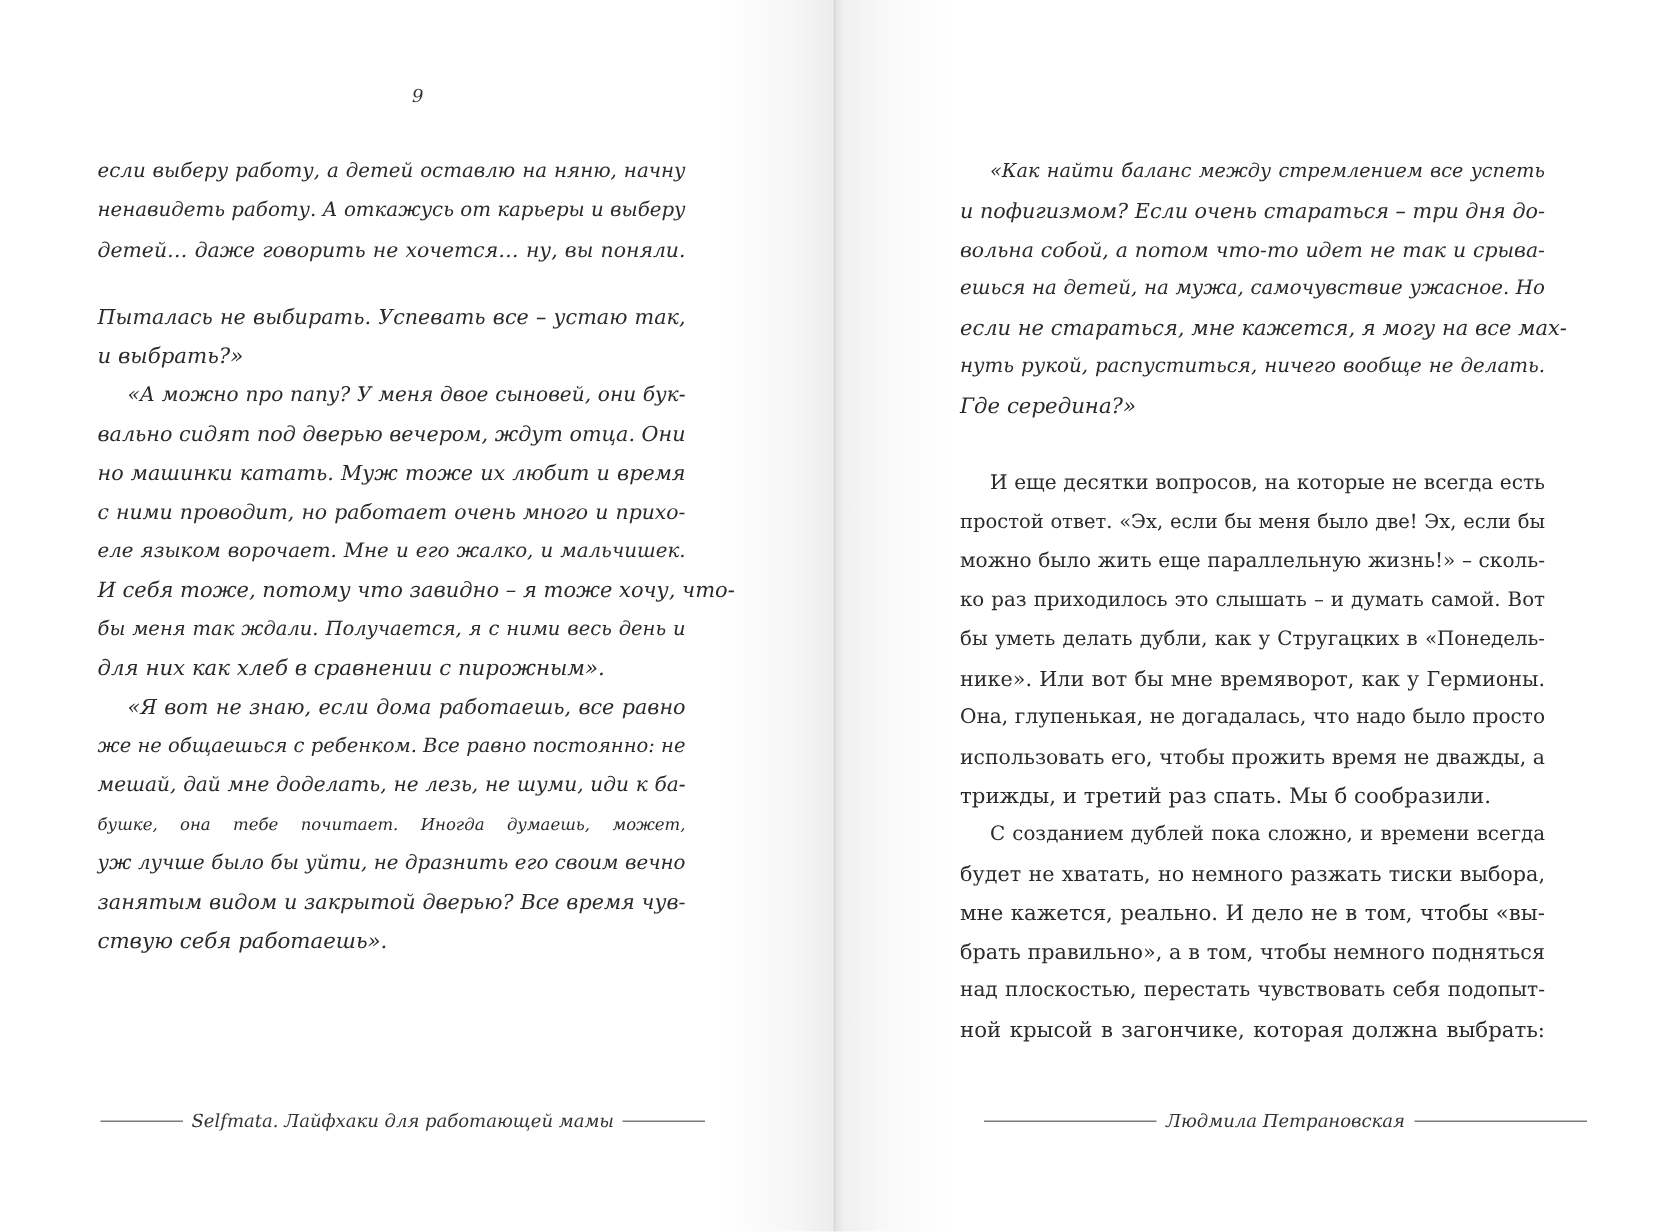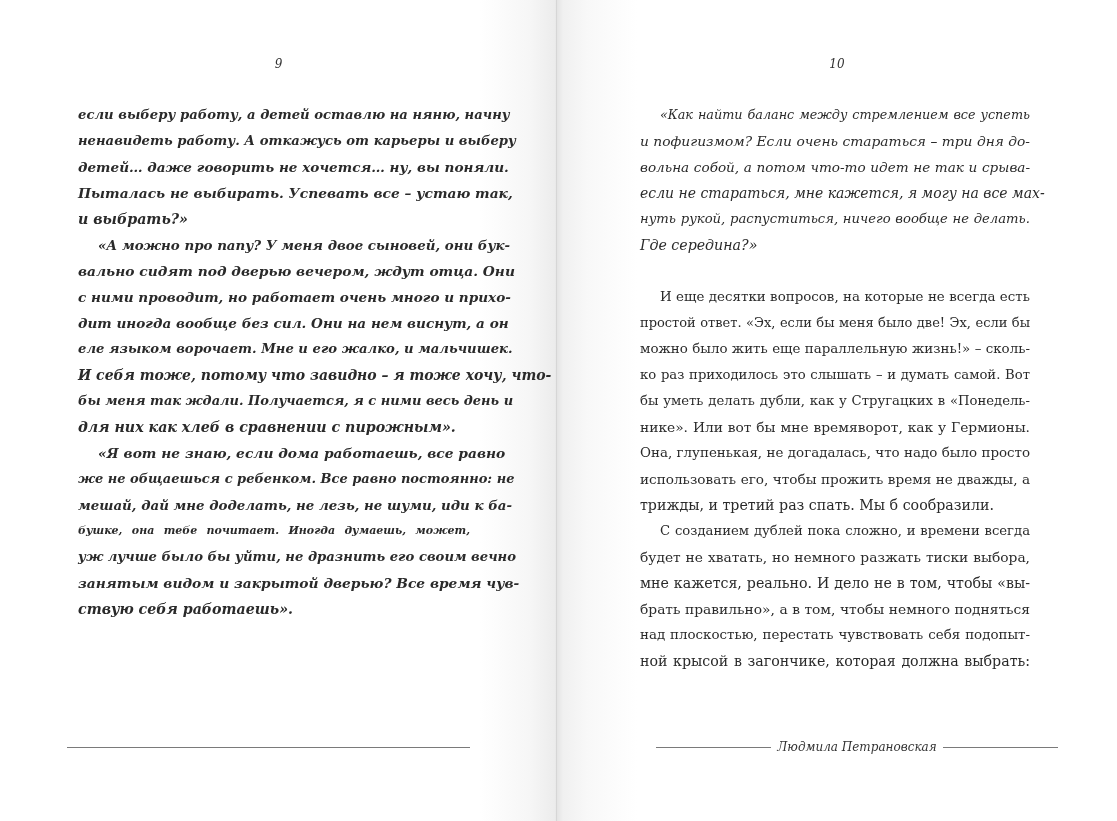--- a/index.html
+++ b/index.html
@@ -20,21 +20,21 @@
 
   .page-number {
     position: absolute; top: 57px; width: 100%; text-align: center;
     font-size: 12px; font-style: italic; color: #333;
   }
   .text-block {
     position: absolute; top: 102px;
     font-size: 14.2px; line-height: 26px;
     text-align: justify; hyphens: manual;
   }
-  .page-left .text-block { left: 78px; width: 392px; font-weight: bold; }
+  .page-left .text-block { left: 65px; width: 392px; }
   .page-right .text-block { left: 83px; width: 390px; }
   .text-block p { margin: 0; }
   .text-block p.gap { margin-top: 26px; }
   .italic { font-style: italic; }
   .line { display: block; text-align: justify; text-align-last: justify; white-space: nowrap; }
   .line.last { text-align-last: left; }
 
   .running-footer {
     position: absolute; top: 738px; height: 18px;
     display: flex; align-items: center;
@@ -50,56 +50,57 @@
 
 <div class="spread">
 
   <div class="page page-left">
     <div class="page-number">9</div>
     <div class="text-block" id="left-text">
         <p class="italic">
           <span class="line" style="font-size: 13.2px;">если выберу работу, а детей оставлю на няню, начну</span>
           <span class="line" style="font-size: 13.2px;">ненавидеть работу. А откажусь от карьеры и выберу</span>
           <span class="line" style="font-size: 13.6px;">детей… даже говорить не хочется… ну, вы поняли.</span>
-          <span class="line" style="font-size: 13.8px;">Пыталась не выбирать. Успевать все – устаю так,</span>
+          <span class="line" style="font-size: 13.8px; margin-top: 19px;">Пыталась не выбирать. Успевать все – устаю так,</span>
           <span class="line last" style="font-size: 14.2px;">и выбрать?»</span>
         </p>
         <p class="italic">
           <span class="line" style="text-indent: 20px; font-size: 13.4px;">«А можно про папу? У меня двое сыновей, они бук-</span>
           <span class="line" style="font-size: 13.8px;">вально сидят под дверью вечером, ждут отца. Они</span>
+          <span class="line" style="font-size: 13.8px;">но машинки катать. Муж тоже их любит и время</span>
           <span class="line" style="font-size: 13.6px;">с ними проводит, но работает очень много и прихо-</span>
-          <span class="line" style="font-size: 13.6px;">дит иногда вообще без сил. Они на нем виснут, а он</span>
           <span class="line" style="font-size: 13.2px;">еле языком ворочает. Мне и его жалко, и мальчишек.</span>
           <span class="line" style="font-size: 14px;">И себя тоже, потому что завидно – я тоже хочу, что-</span>
           <span class="line" style="font-size: 13px;">бы меня так ждали. Получается, я с ними весь день и</span>
           <span class="line last" style="font-size: 14.2px;">для них как хлеб в сравнении с пирожным».</span>
         </p>
         <p class="italic">
           <span class="line" style="text-indent: 20px; font-size: 13.8px;">«Я вот не знаю, если дома работаешь, все равно</span>
           <span class="line" style="font-size: 13px;">же не общаешься с ребенком. Все равно постоянно: не</span>
           <span class="line" style="font-size: 13.4px;">мешай, дай мне доделать, не лезь, не шуми, иди к ба-</span>
           <span class="line" style="font-size: 11px;">бушке, она тебе почитает. Иногда думаешь, может,</span>
           <span class="line" style="font-size: 13.2px;">уж лучше было бы уйти, не дразнить его своим вечно</span>
           <span class="line" style="font-size: 13.8px;">занятым видом и закрытой дверью? Все время чув-</span>
           <span class="line last" style="font-size: 14.2px;">ствую себя работаешь».</span>
         </p>
       </div>
     <div class="running-footer">
       <span class="rule"></span>
+      <span class="footer-text">Selfmata. Лайфхаки для работающей мамы</span>
       <span class="rule"></span>
     </div>
   </div>
 
   <div class="page page-right">
-    <div class="page-number">10</div>
     <div class="text-block" id="right-text">
         <p class="italic">
           <span class="line" style="text-indent: 20px; font-size: 12.8px;">«Как найти баланс между стремлением все успеть</span>
           <span class="line" style="font-size: 13.8px;">и пофигизмом? Если очень стараться – три дня до-</span>
           <span class="line" style="font-size: 13.6px;">вольна собой, а потом что-то идет не так и срыва-</span>
+          <span class="line" style="font-size: 13.2px;">ешься на детей, на мужа, самочувствие ужасное. Но</span>
           <span class="line" style="font-size: 14px;">если не стараться, мне кажется, я могу на все мах-</span>
           <span class="line" style="font-size: 13.2px;">нуть рукой, распуститься, ничего вообще не делать.</span>
           <span class="line last" style="font-size: 14.2px;">Где середина?»</span>
         </p>
         <p class="gap">
           <span class="line" style="text-indent: 20px; font-size: 13.4px;">И еще десятки вопросов, на которые не всегда есть</span>
           <span class="line" style="font-size: 13px;">простой ответ. «Эх, если бы меня было две! Эх, если бы</span>
           <span class="line" style="font-size: 13.4px;">можно было жить еще параллельную жизнь!» – сколь-</span>
           <span class="line" style="font-size: 13.2px;">ко раз приходилось это слышать – и думать самой. Вот</span>
           <span class="line" style="font-size: 13.2px;">бы уметь делать дубли, как у Стругацких в «Понедель-</span>

